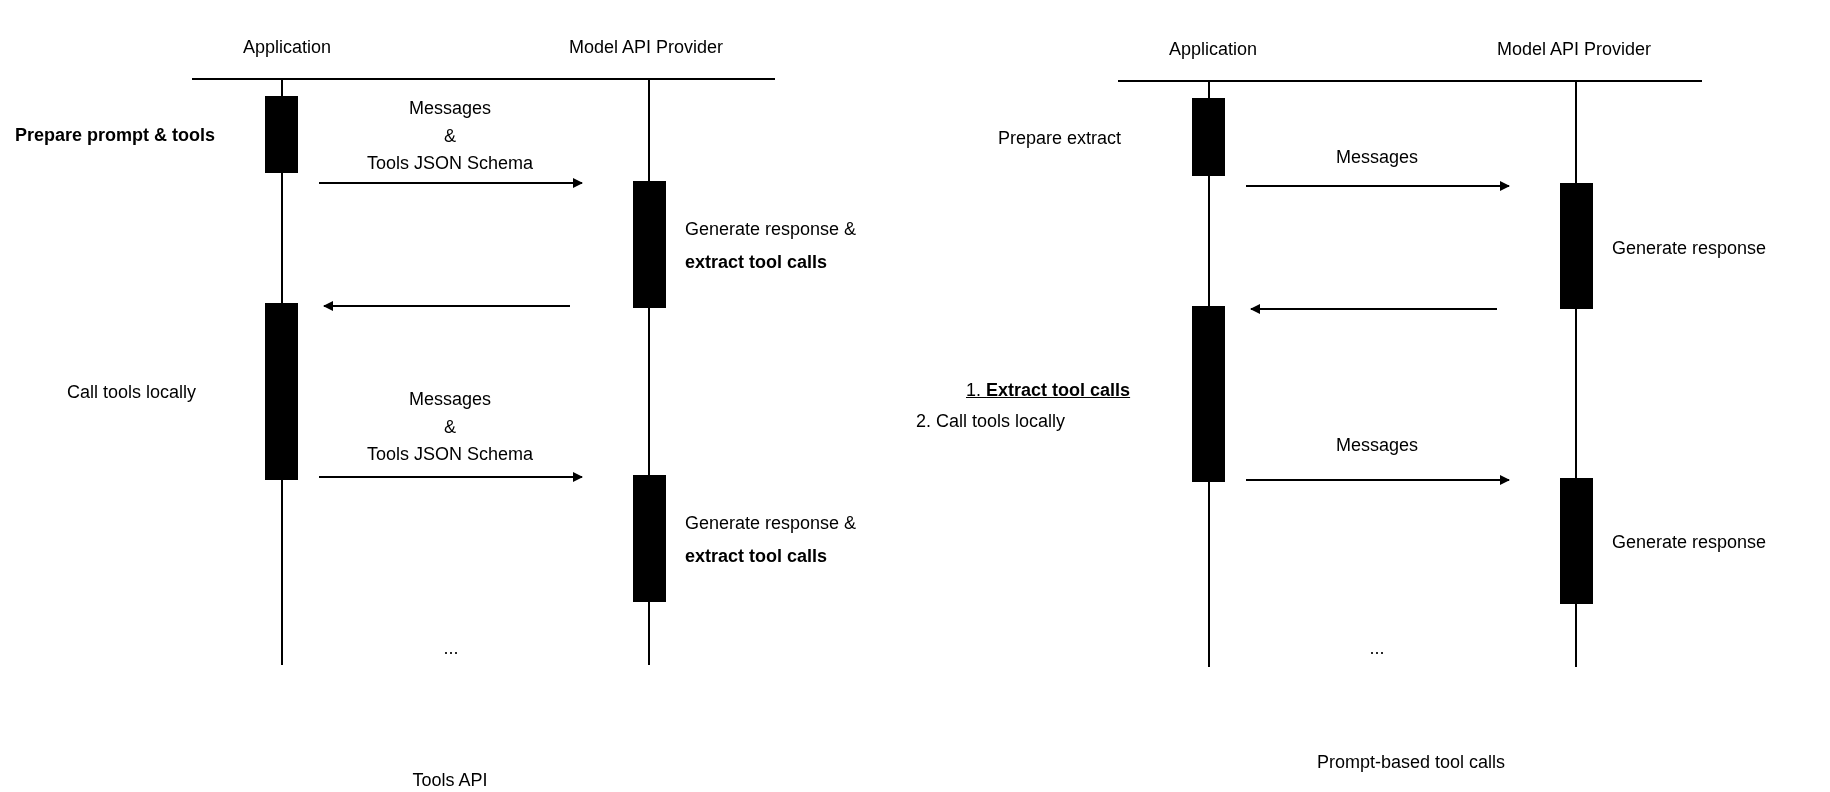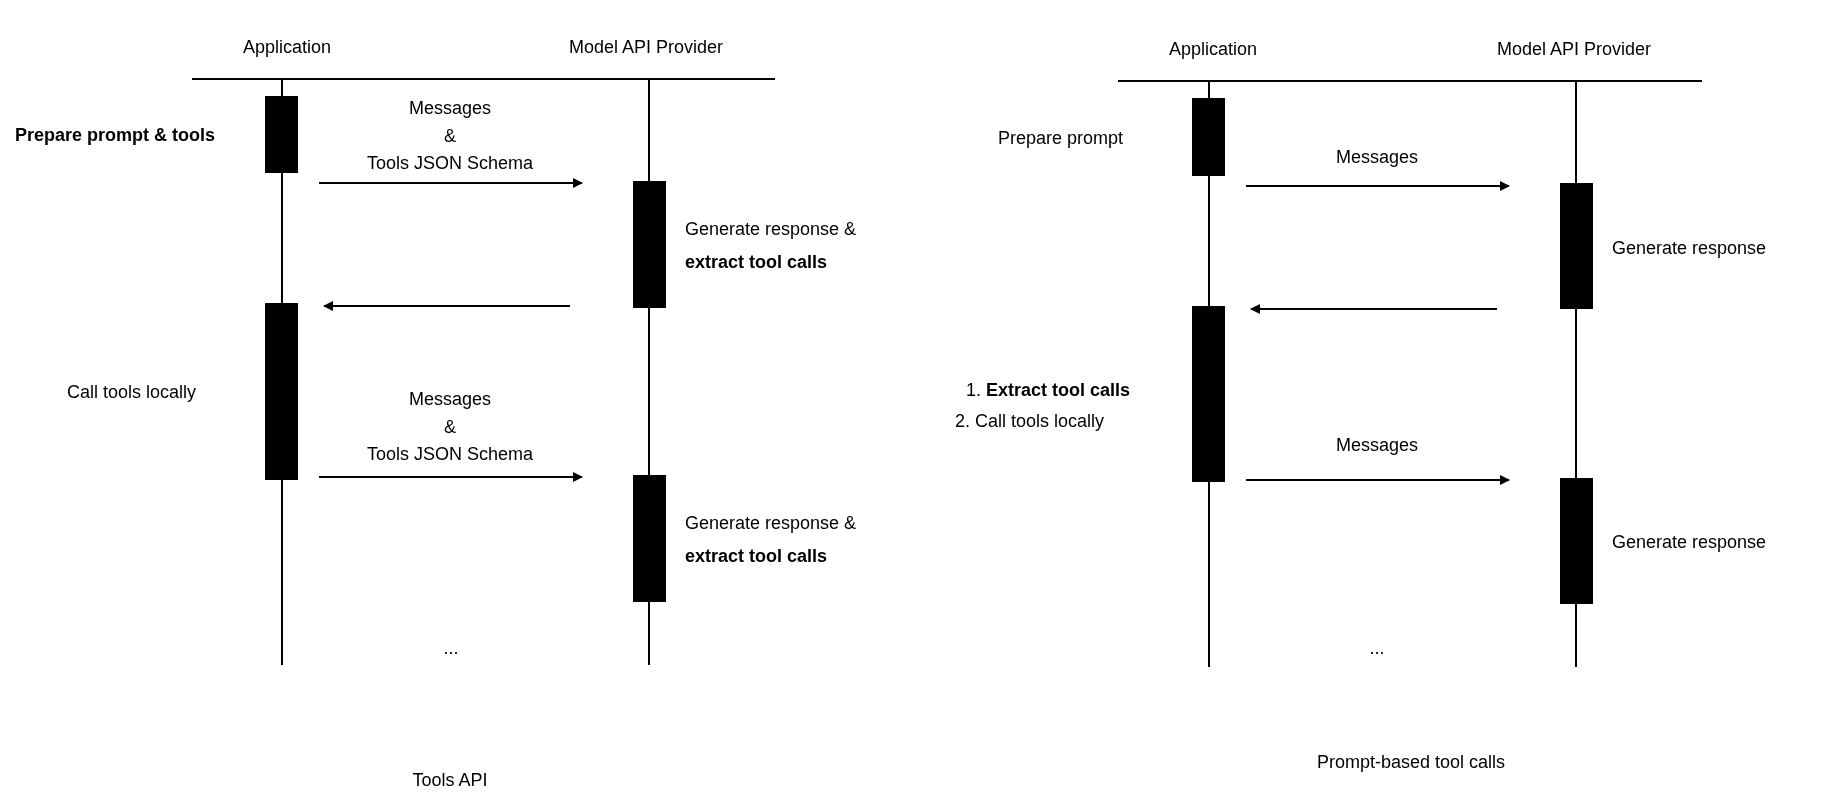--- a/index.html
+++ b/index.html
@@ -72,31 +72,31 @@
 
 <div class="t vc" style="left:685px; top:523px;">Generate response &amp;</div>
 <div class="t b vc" style="left:685px; top:556px;">extract tool calls</div>
 
 <div class="t c vc" style="left:451px; top:648px;">...</div>
 <div class="t c vc" style="left:450px; top:780px;">Tools API</div>
 
 <div class="t c vc" style="left:1213px; top:49px;">Application</div>
 <div class="t c vc" style="left:1574px; top:49px;">Model API Provider</div>
 
-<div class="t vc" style="left:998px; top:138px;">Prepare prompt</div>
+<div class="t vc" style="left:998px; top:138px;">Prepare extract</div>
 
 <div class="t c vc" style="left:1377px; top:157px;">Messages</div>
 
 <div class="t vc" style="left:1612px; top:248px;">Generate response</div>
 
-<div class="t vc" style="left:966px; top:390px;">
+<div class="t vc" style="left:966px; top:390px;text-decoration:underline;">
   <span>1.</span>
   <span class="b">Extract tool calls</span>
 </div>
-<div class="t vc" style="left:955px; top:421px;">
+<div class="t vc" style="left:916px; top:421px;">
   <span>2.</span>
   <span>Call tools locally</span>
 </div>
 
 <div class="t c vc" style="left:1377px; top:445px;">Messages</div>
 
 <div class="t vc" style="left:1612px; top:542px;">Generate response</div>
 
 <div class="t c vc" style="left:1377px; top:648px;">...</div>
 <div class="t c vc" style="left:1372px; top:762px;margin-left:39px;">Prompt-based tool calls</div>

